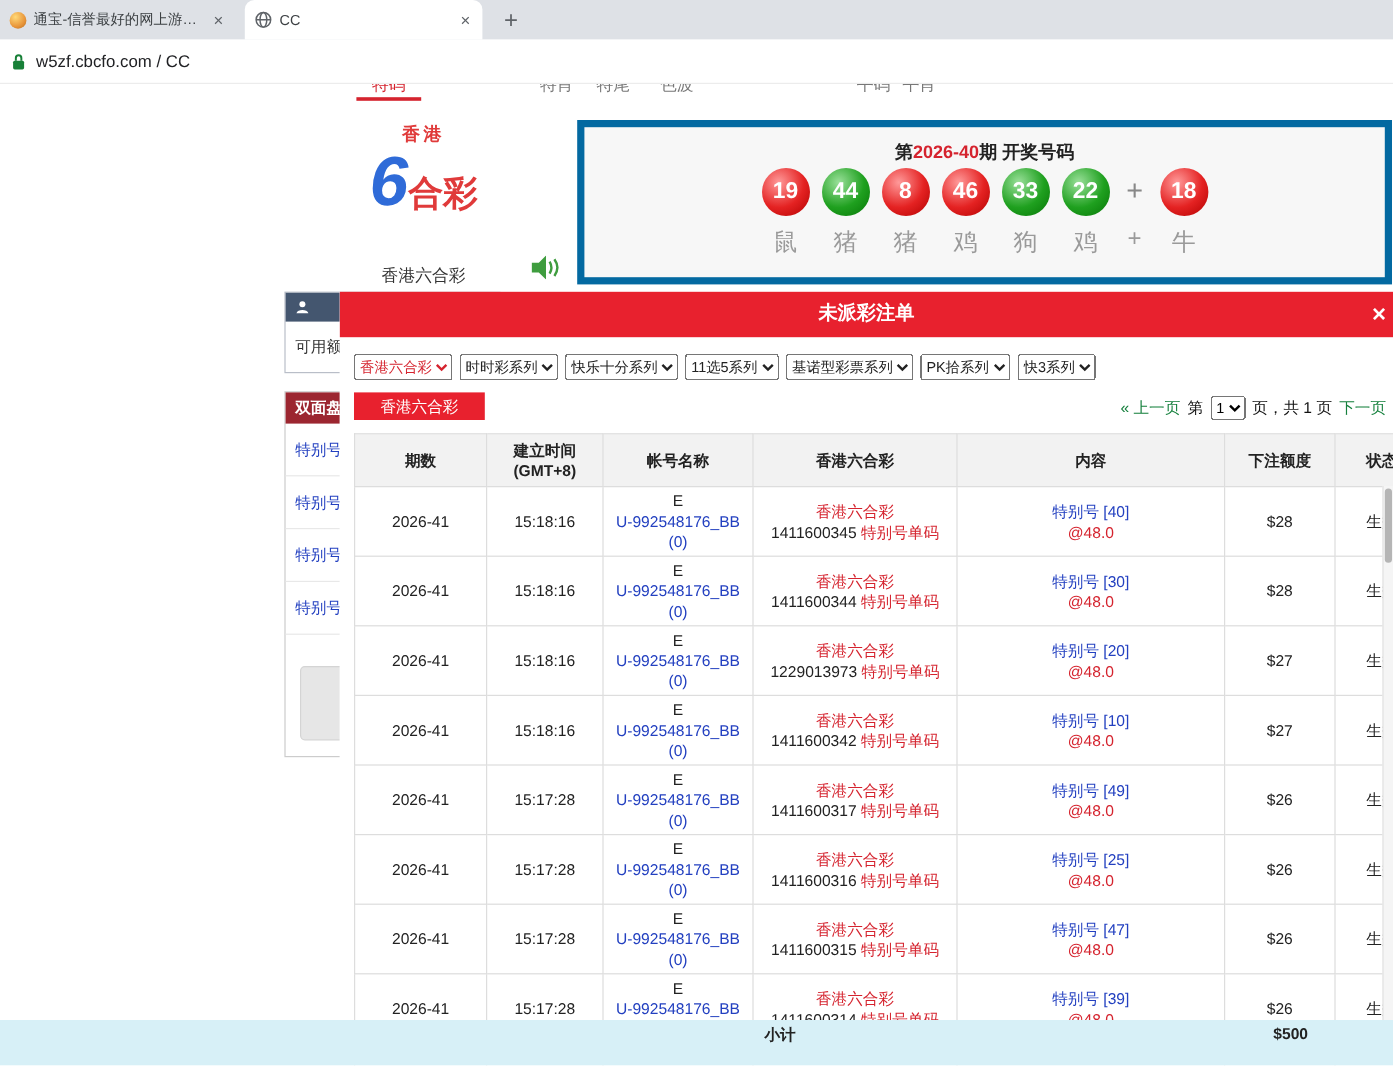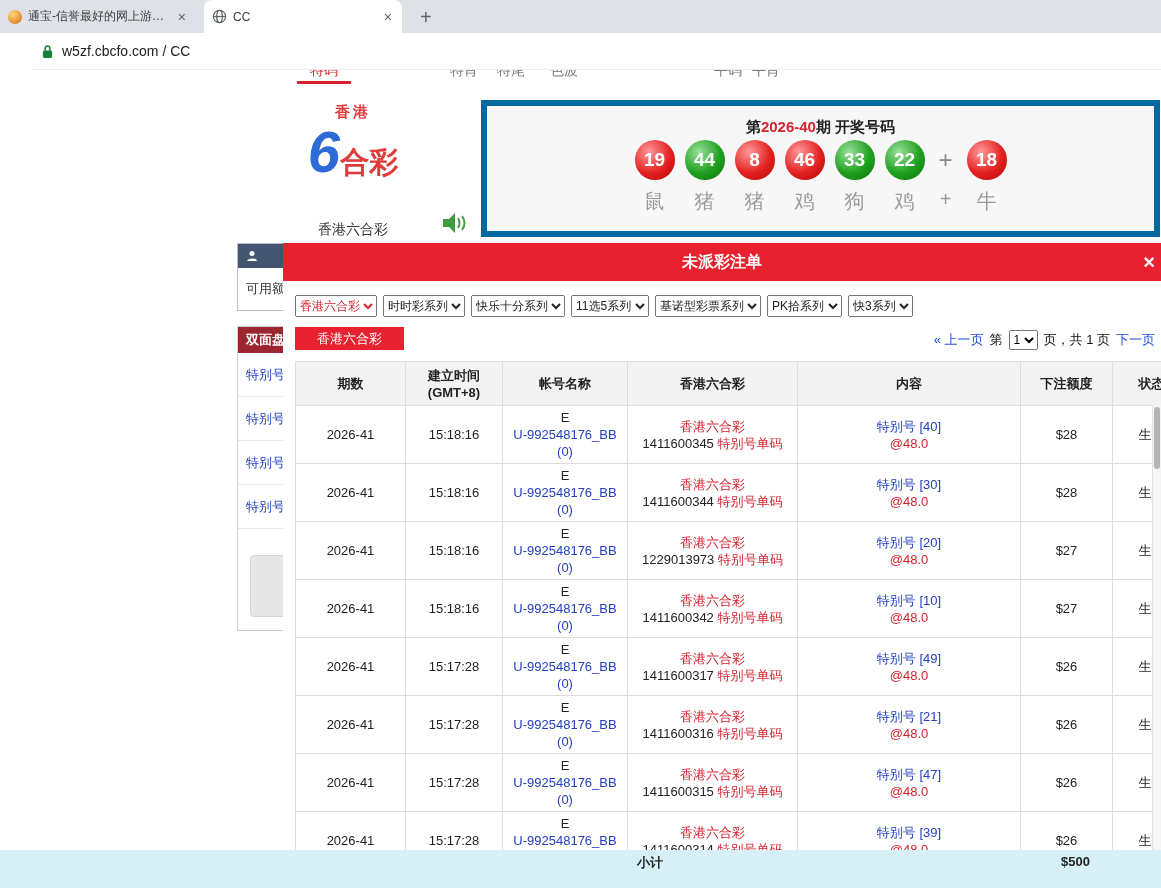--- a/index.html
+++ b/index.html
@@ -8,21 +8,21 @@
 
   
   .tabbar { height:33px; background:#dee1e6; display:flex; align-items:center; }
   .tab { display:flex; align-items:center; gap:6px; height:33px; padding:0 8px; font-size:12px; color:#3c4043; }
   .tab.other { width:196px; }
   .tab.active { width:198px; margin-left:8px; background:#fff; border-radius:8px 8px 0 0; }
   .tab-title { flex:1; white-space:nowrap; overflow:hidden; text-overflow:ellipsis; }
   .tab-close { color:#5f6368; font-size:14px; cursor:pointer; padding:0 2px; }
   .favicon-coin { width:14px; height:14px; border-radius:50%; background:radial-gradient(circle at 35% 30%, #ffd978, #e8953a 60%, #b56a1e); flex:0 0 auto; }
   .newtab-btn { margin-left:18px; color:#5f6368; font-size:20px; line-height:20px; cursor:pointer; }
-  .addressbar { height:37px; background:#fff; display:flex; align-items:center; gap:9px; padding-left:10px; border-bottom:1px solid #ececec;margin-left:32px; }
+  .addressbar { height:37px; background:#fff; display:flex; align-items:center; gap:9px; padding-left:10px; border-bottom:1px solid #ececec; }
   .url { font-size:14px; color:#202124; }
 
   
   .page { position:absolute; top:70px; left:0; right:0; bottom:0; overflow:hidden; background:#fff; }
   .topnav .nav-item { position:absolute; top:-14px; height:28px; line-height:28px; font-size:14px; color:#777; cursor:pointer; }
   .topnav .nav-item[data-active="true"] { color:#d5232e; border-bottom:3px solid #d5232e; padding:0 13px; }
   .topnav .nav-item:nth-of-type(1){ left:297px; }
   .topnav .nav-item:nth-of-type(2){ left:450px; }
   .topnav .nav-item:nth-of-type(3){ left:497px; }
   .topnav .nav-item:nth-of-type(4){ left:550px; }
@@ -63,21 +63,21 @@
   .modal { position:absolute; left:283px; top:243px; width:878px; height:645px; background:#fff; z-index:10; overflow:hidden; }
   .modal-header { height:38px; background:#e8212e; color:#fff; font-size:16px; font-weight:bold; line-height:38px; text-align:center; position:relative; }
   .modal-close { position:absolute; right:2px; top:0; font-size:20px; font-weight:bold; color:#fff; cursor:pointer; padding:0 4px; }
   .filters { padding:14px 0 0 12px; display:flex; gap:6px; }
   .filters select, .series-wrap select { height:22px; font-size:12px; color:#222; }
   .series-wrap { display:contents; }
   select.accent { color:#d5232e; }
   .tab-row { position:relative; margin-top:10px; height:24px; }
   .game-tab { display:inline-block; margin-left:12px; width:109px; height:23px; line-height:23px; text-align:center; background:#e8212e; color:#fff; font-size:13px; cursor:pointer; }
   .pagination { position:absolute; right:6px; top:3px; display:flex; align-items:center; gap:6px; font-size:13px; color:#111; }
-  .pagination .pg-link { color:#1d4ed8; cursor:pointer; text-decoration:none; }
+  .pagination .pg-link { color:#15803d; cursor:pointer; text-decoration:none; }
   .pagination select { height:20px; font-size:12px; }
 
   table.bets { margin:10px 0 0 12px; border-collapse:collapse; table-layout:fixed; width:895px; }
   table.bets th, table.bets td { border:1px solid #ddd; }
   table.bets th { background:#f2f2f2; height:44px; font-size:13px; font-weight:bold; color:#222; text-align:center; vertical-align:middle; white-space:pre-line; }
   table.bets td { height:54px; font-size:13px; color:#222; text-align:center; vertical-align:middle; padding:3px 4px; line-height:17px; }
   .blue-link { color:#2340c0; text-decoration:none; cursor:pointer; }
   .red-text { color:#d5232e; }
   td.c-content { text-align:right; padding-right:10px; }
   td.c-amount { text-align:right; padding-right:8px; }
@@ -425,21 +425,21 @@
           <td class="c-acct">
             <div>E</div>
             <div><a class="blue-link">U-992548176_BB</a></div>
             <div><a class="blue-link">(0)</a></div>
           </td>
           <td class="c-bet">
             <div class="red-text">香港六合彩</div>
             <div><span>1411600316</span> <span class="red-text">特别号单码</span></div>
           </td>
           <td class="c-content">
-            <div><a class="blue-link">特别号 [21]</a></div>
+            <div><a class="blue-link">特别号 [25]</a></div>
             <div class="red-text">@48.0</div>
           </td>
           <td class="c-amount">$26</td>
           <td class="c-status">生效</td>
         </tr>
 
         <tr>
           <td class="c-issue">2026-41</td>
           <td class="c-time">15:17:28</td>
           <td class="c-acct">

